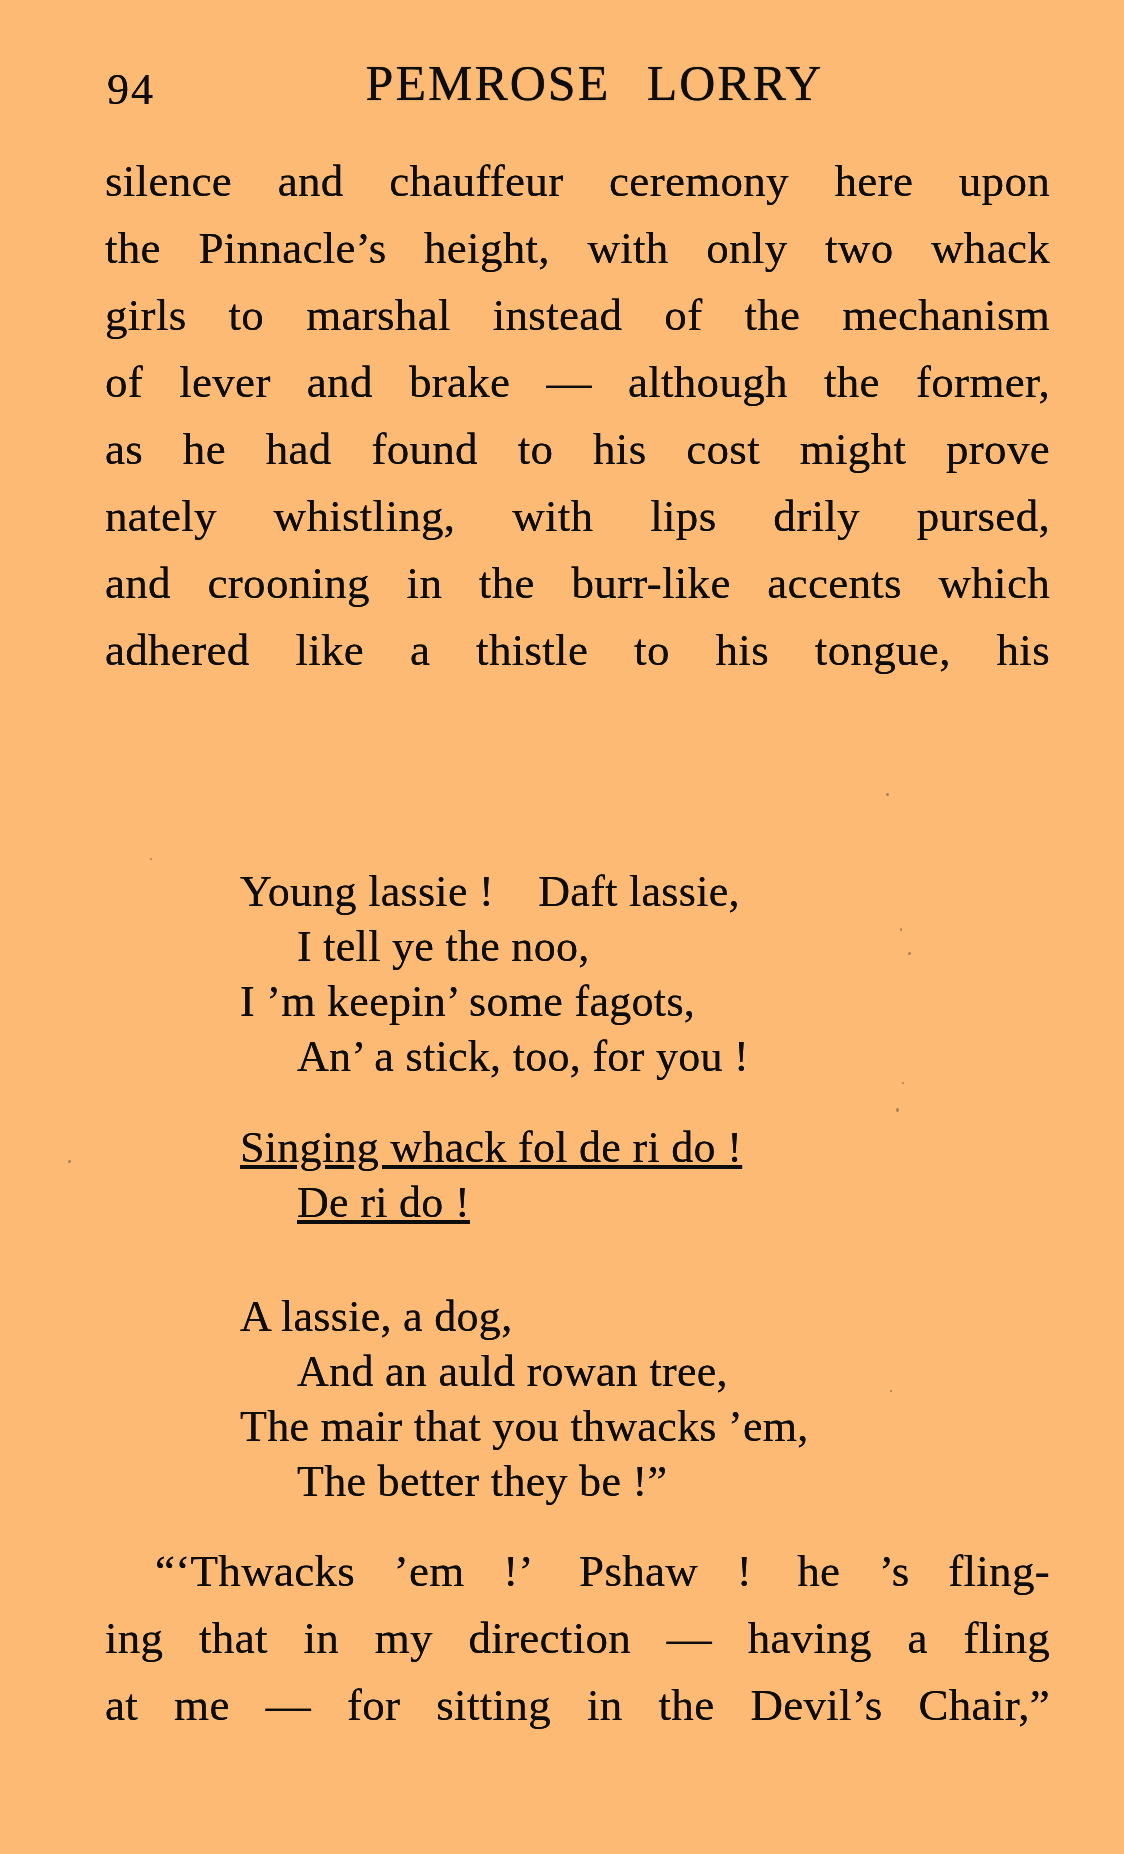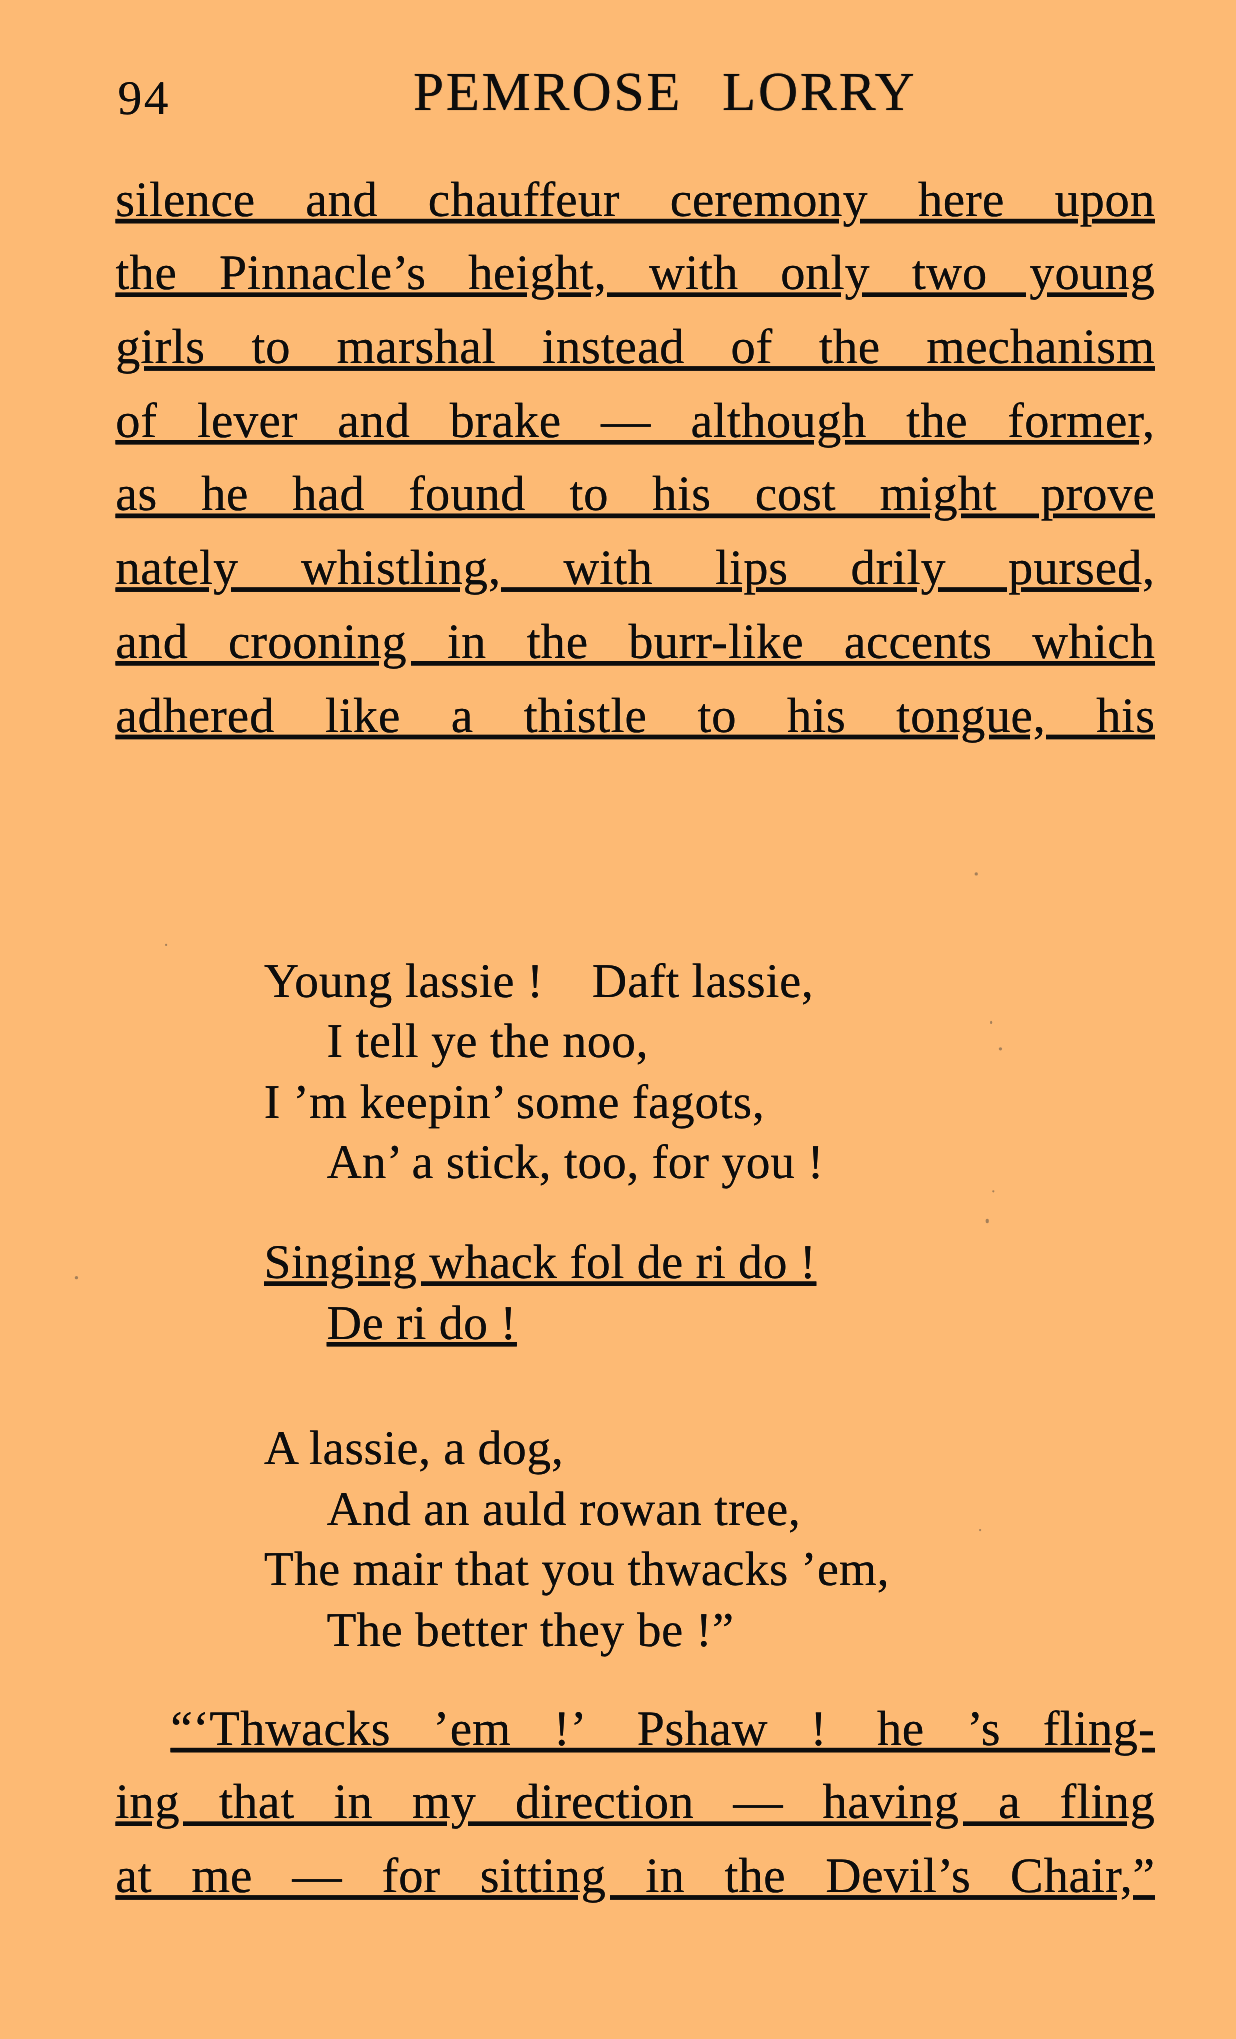--- a/index.html
+++ b/index.html
@@ -15,35 +15,35 @@
   .page *{box-sizing:border-box;}
   
   .header{position:absolute;top:58px;left:105px;width:945px;height:60px;}
   .page-num{
     position:absolute;left:2px;top:10px;
     font-size:44px;line-height:44px;
     letter-spacing:2px;
     text-shadow:0 0 0.6px currentColor;
   }
   .running-title{
-    position:absolute;left:13px;top:0;width:100%;
+    position:absolute;left:3px;top:0;width:100%;
     text-align:center;padding-left:28px;
     font-size:50px;line-height:50px;
     letter-spacing:2px;word-spacing:22px;
     text-shadow:0 0 0.7px currentColor;
   }
   
   .para{
     position:absolute;left:105px;width:945px;
     font-size:45px;line-height:67px;
     letter-spacing:0.3px;
     text-shadow:0 0 0.6px currentColor;
   }
   .para .line{width:100%;}
-  .para .line.j{text-align:justify;text-align-last:justify;text-decoration:underline;}
+  .para .line.j{text-align:justify;text-align-last:justify;}
   .p1{top:148px;}
   .p2{top:1538px;}
   .p2 .line.ind{text-indent:50px;}
   
   .stanza{
     position:absolute;left:105px;width:945px;
     font-size:44px;line-height:55px;
     letter-spacing:0.3px;
     text-shadow:0 0 0.6px currentColor;
   }
@@ -68,21 +68,21 @@
 
 <div class="page">
 
   <div class="header">
     <span class="page-num">94</span>
     <div class="running-title">PEMROSE LORRY</div>
   </div>
 
   <div class="para p1">
     <div class="line j">silence and chauffeur ceremony here upon</div>
-    <div class="line j">the Pinnacle’s height, with only two young</div>
+    <div class="line j">the Pinnacle’s height, with only two whack</div>
     <div class="line j">girls to marshal instead of the mechanism</div>
     <div class="line j">of lever and brake — although the former,</div>
     <div class="line j">as he had found to his cost might prove</div>
     <div class="line j">nately whistling, with lips drily pursed,</div>
     <div class="line j">and crooning in the burr-like accents which</div>
     <div class="line j">adhered like a thistle to his tongue, his</div>
   </div>
 
   <div class="stanza s1">
     <div class="il0">Young lassie ! Daft lassie,</div>

